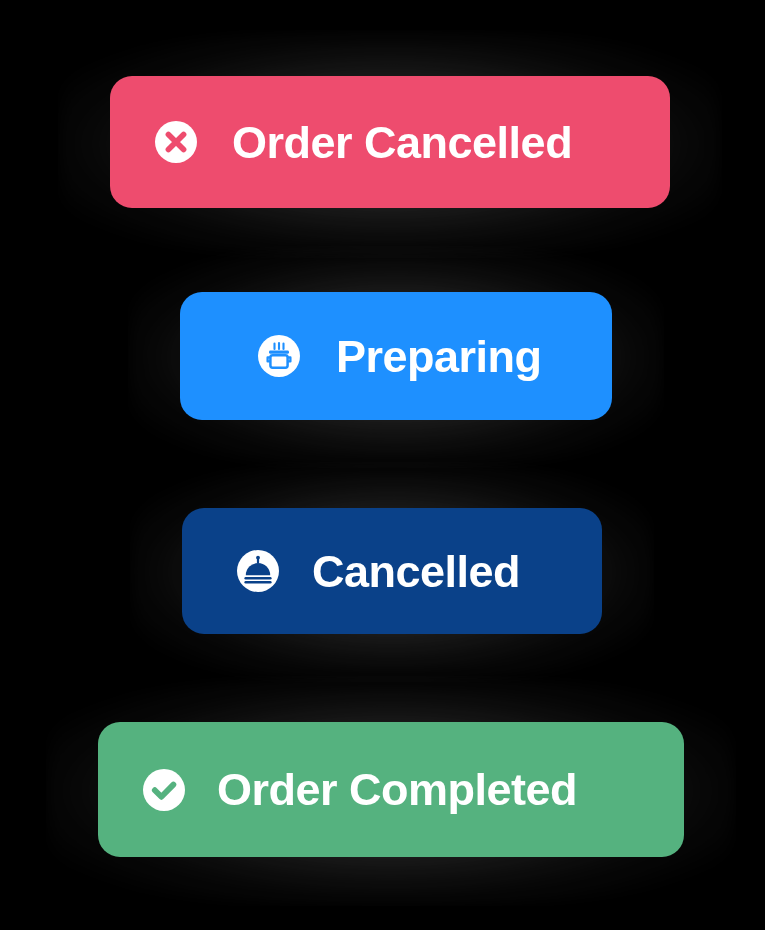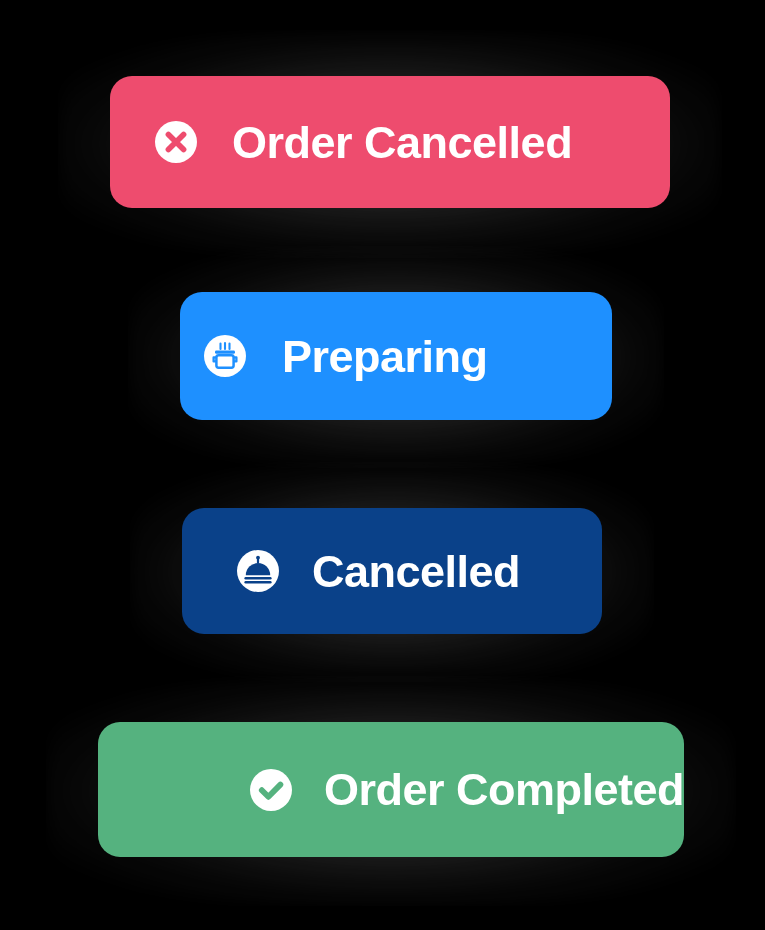--- a/index.html
+++ b/index.html
@@ -65,29 +65,29 @@
     letter-spacing: -0.5px;
     white-space: nowrap;
     line-height: 1;
   }
 
   
   #badge-cancelled { left: 110px; top: 76px;  width: 560px; height: 132px; padding-left: 42px; }
   #badge-cancelled .badge-icon  { width: 48px; height: 48px; }
   #badge-cancelled .badge-label { font-size: 45px; margin-left: 32px; }
 
-  #badge-preparing { left: 180px; top: 292px; width: 432px; height: 128px; padding-left: 21px; }
+  #badge-preparing { left: 180px; top: 292px; width: 432px; height: 128px; padding-left: 75px; }
   #badge-preparing .badge-icon  { width: 48px; height: 48px; }
   #badge-preparing .badge-label { font-size: 45px; margin-left: 33px; }
 
   #badge-prepared  { left: 182px; top: 508px; width: 420px; height: 126px; padding-left: 52px; }
   #badge-prepared .badge-icon   { width: 48px; height: 48px; }
   #badge-prepared .badge-label  { font-size: 45px; margin-left: 30px; }
 
-  #badge-completed { left: 98px;  top: 722px; width: 586px; height: 135px; padding-left: 42px; justify-content: flex-end; }
+  #badge-completed { left: 98px;  top: 722px; width: 586px; height: 135px; padding-left: 42px; }
   #badge-completed .badge-icon  { width: 48px; height: 48px; }
   #badge-completed .badge-label { font-size: 45px; margin-left: 29px; }
 
   
   #halo-cancelled { left:  58px; top:  30px; width: 664px; height: 228px; }
   #halo-preparing { left: 128px; top: 246px; width: 536px; height: 222px; }
   #halo-prepared  { left: 130px; top: 462px; width: 524px; height: 220px; }
   #halo-completed { left:  46px; top: 676px; width: 690px; height: 230px; }
 </style>
 </head>

